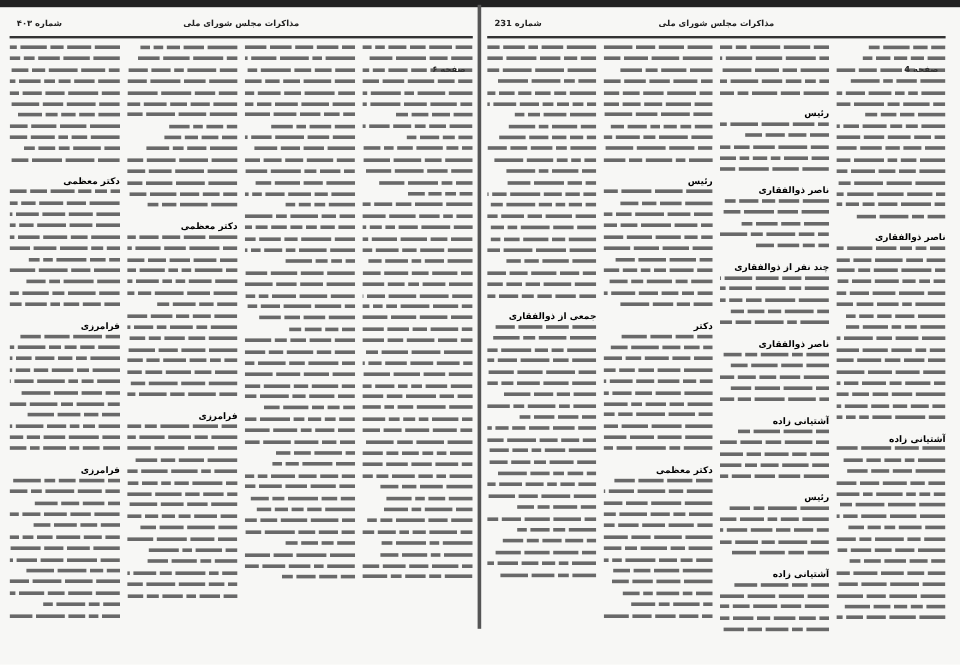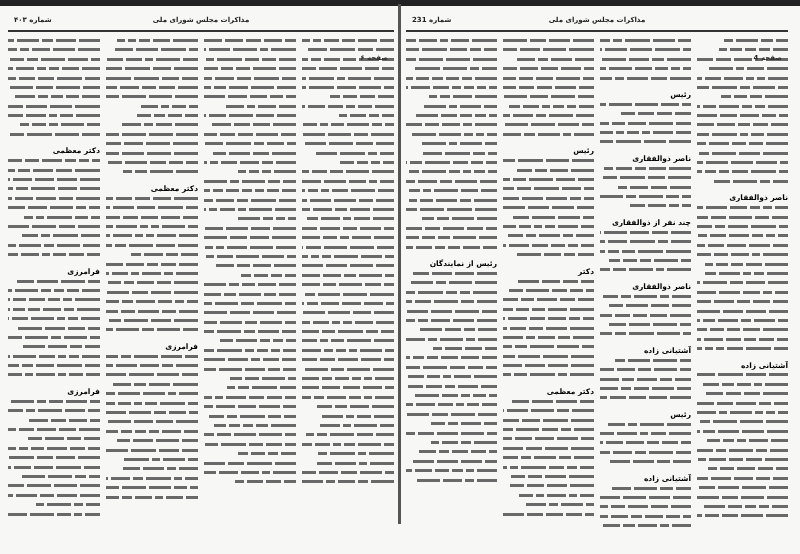--- a/index.html
+++ b/index.html
@@ -438,21 +438,21 @@
           <span class="line"><span class="ink" style="width: 9px; margin-left: 3px;"></span><span class="ink" style="width: 11px; margin-left: 3px;"></span><span class="ink" style="width: 8px; margin-left: 3px;"></span><span class="ink" style="width: 11px; margin-left: 3px;"></span><span class="ink" style="width: 24px; margin-left: 3px;"></span><span class="ink" style="width: 10px; margin-left: 3px;"></span></span>
           <span class="line"><span class="ink" style="width: 17px; margin-left: 3px;"></span><span class="ink" style="width: 22px; margin-left: 3px;"></span><span class="ink" style="width: 12px; margin-left: 3px;"></span><span class="ink" style="width: 19px; margin-left: 3px;"></span><span class="ink" style="width: 10px; margin-left: 3px;"></span></span>
           <span class="line"><span class="ink" style="width: 16px; margin-left: 3px;"></span><span class="ink" style="width: 17px; margin-left: 3px;"></span><span class="ink" style="width: 24px; margin-left: 3px;"></span><span class="ink" style="width: 8px; margin-left: 3px;"></span><span class="ink" style="width: 11px; margin-left: 3px;"></span></span>
           <span class="line"><span class="ink" style="width: 23px; margin-left: 3px;"></span><span class="ink" style="width: 11px; margin-left: 3px;"></span><span class="ink" style="width: 21px; margin-left: 3px;"></span><span class="ink" style="width: 13px; margin-left: 3px;"></span><span class="ink" style="width: 8px; margin-left: 3px;"></span></span>
           <span class="line"><span class="ink" style="width: 22px; margin-left: 3px;"></span><span class="ink" style="width: 25px; margin-left: 3px;"></span><span class="ink" style="width: 24px; margin-left: 3px;"></span><span class="ink" style="width: 22px; margin-left: 3px;"></span></span>
           <span class="line"><span class="ink" style="width: 20px; margin-left: 3px;"></span><span class="ink" style="width: 22px; margin-left: 3px;"></span><span class="ink" style="width: 12px; margin-left: 3px;"></span><span class="ink" style="width: 12px; margin-left: 3px;"></span></span>
           <span class="line"><span class="ink" style="width: 11px; margin-left: 3px;"></span><span class="ink" style="width: 16px; margin-left: 3px;"></span><span class="ink" style="width: 21px; margin-left: 3px;"></span><span class="ink" style="width: 15px; margin-left: 3px;"></span><span class="ink" style="width: 22px; margin-left: 3px;"></span></span>
           <span class="line"><span class="ink" style="width: 18px; margin-left: 3px;"></span><span class="ink" style="width: 23px; margin-left: 3px;"></span><span class="ink" style="width: 12px; margin-left: 3px;"></span><span class="ink" style="width: 13px; margin-left: 3px;"></span><span class="ink" style="width: 21px; margin-left: 3px;"></span></span>
           <span class="line"><span class="ink" style="width: 14px; margin-left: 3px;"></span><span class="ink" style="width: 17px; margin-left: 3px;"></span><span class="ink" style="width: 12px; margin-left: 3px;"></span><span class="ink" style="width: 10px; margin-left: 3px;"></span><span class="ink" style="width: 16px; margin-left: 3px;"></span><span class="ink" style="width: 9px; margin-left: 3px;"></span></span>
           <span class="sp"></span>
-          <span class="h">رئیس از نمایندگان</span>
+          <span class="h">جمعی از ذوالفقاری</span>
           <span class="line"><span class="ink" style="width: 20px; margin-left: 3px;"></span><span class="ink" style="width: 19px; margin-left: 3px;"></span><span class="ink" style="width: 20px; margin-left: 3px;"></span><span class="ink" style="width: 16px; margin-left: 3px;"></span></span>
           <span class="line"><span class="ink" style="width: 22px; margin-left: 3px;"></span><span class="ink" style="width: 23px; margin-left: 3px;"></span><span class="ink" style="width: 10px; margin-left: 3px;"></span><span class="ink" style="width: 22px; margin-left: 3px;"></span></span>
           <span class="line"><span class="ink" style="width: 24px; margin-left: 3px;"></span><span class="ink" style="width: 10px; margin-left: 3px;"></span><span class="ink" style="width: 11px; margin-left: 3px;"></span><span class="ink" style="width: 25px; margin-left: 3px;"></span><span class="ink" style="width: 10px; margin-left: 3px;"></span></span>
           <span class="line"><span class="ink" style="width: 20px; margin-left: 3px;"></span><span class="ink" style="width: 13px; margin-left: 3px;"></span><span class="ink" style="width: 24px; margin-left: 3px;"></span><span class="ink" style="width: 16px; margin-left: 3px;"></span><span class="ink" style="width: 8px; margin-left: 3px;"></span></span>
           <span class="line"><span class="ink" style="width: 15px; margin-left: 3px;"></span><span class="ink" style="width: 24px; margin-left: 3px;"></span><span class="ink" style="width: 21px; margin-left: 3px;"></span><span class="ink" style="width: 21px; margin-left: 3px;"></span></span>
           <span class="line"><span class="ink" style="width: 20px; margin-left: 3px;"></span><span class="ink" style="width: 21px; margin-left: 3px;"></span><span class="ink" style="width: 19px; margin-left: 3px;"></span><span class="ink" style="width: 10px; margin-left: 3px;"></span><span class="ink" style="width: 16px; margin-left: 3px;"></span></span>
           <span class="line"><span class="ink" style="width: 19px; margin-left: 3px;"></span><span class="ink" style="width: 11px; margin-left: 3px;"></span><span class="ink" style="width: 16px; margin-left: 3px;"></span><span class="ink" style="width: 22px; margin-left: 3px;"></span></span>
           <span class="line"><span class="ink" style="width: 19px; margin-left: 3px;"></span><span class="ink" style="width: 9px; margin-left: 3px;"></span><span class="ink" style="width: 23px; margin-left: 3px;"></span><span class="ink" style="width: 9px; margin-left: 3px;"></span><span class="ink" style="width: 21px; margin-left: 3px;"></span></span>
           <span class="line"><span class="ink" style="width: 12px; margin-left: 3px;"></span><span class="ink" style="width: 17px; margin-left: 3px;"></span><span class="ink" style="width: 17px; margin-left: 3px;"></span><span class="ink" style="width: 9px; margin-left: 3px;"></span></span>
           <span class="line"><span class="ink" style="width: 15px; margin-left: 3px;"></span><span class="ink" style="width: 18px; margin-left: 3px;"></span><span class="ink" style="width: 17px; margin-left: 3px;"></span><span class="ink" style="width: 11px; margin-left: 3px;"></span><span class="ink" style="width: 11px; margin-left: 3px;"></span><span class="ink" style="width: 11px; margin-left: 3px;"></span></span>

